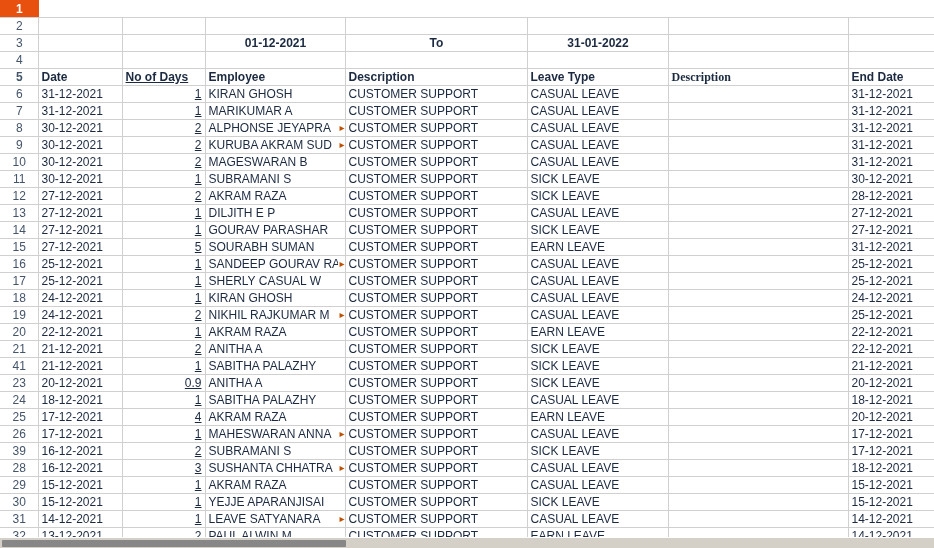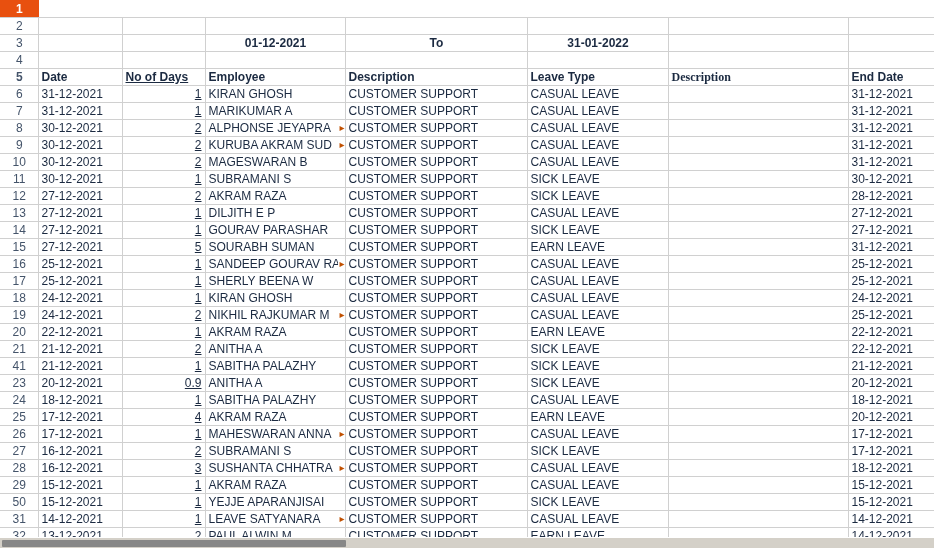--- a/index.html
+++ b/index.html
@@ -558,21 +558,21 @@
           <td class="rowhdr">
             <span class="cell ctr">17</span>
           </td>
           <td class="c-date">
             <span class="cell">25-12-2021</span>
           </td>
           <td class="c-days">
             <span class="cell num">1</span>
           </td>
           <td class="c-emp">
-            <span class="cell">SHERLY BEENA W</span>
+            <span class="cell">SHERLY CASUAL W</span>
           </td>
           <td class="c-dept">
             <span class="cell">CUSTOMER SUPPORT</span>
           </td>
           <td class="c-type">
             <span class="cell">CASUAL LEAVE</span>
           </td>
           <td class="c-desc">
             <span class="cell"></span>
           </td>
@@ -809,21 +809,21 @@
           </td>
           <td class="c-desc">
             <span class="cell"></span>
           </td>
           <td class="c-end">
             <span class="cell">17-12-2021</span>
           </td>
         </tr>
         <tr>
           <td class="rowhdr">
-            <span class="cell ctr">27</span>
+            <span class="cell ctr">39</span>
           </td>
           <td class="c-date">
             <span class="cell">16-12-2021</span>
           </td>
           <td class="c-days">
             <span class="cell num">2</span>
           </td>
           <td class="c-emp">
             <span class="cell">SUBRAMANI S</span>
           </td>
@@ -887,21 +887,21 @@
           </td>
           <td class="c-desc">
             <span class="cell"></span>
           </td>
           <td class="c-end">
             <span class="cell">15-12-2021</span>
           </td>
         </tr>
         <tr>
           <td class="rowhdr">
-            <span class="cell ctr">50</span>
+            <span class="cell ctr">30</span>
           </td>
           <td class="c-date">
             <span class="cell">15-12-2021</span>
           </td>
           <td class="c-days">
             <span class="cell num">1</span>
           </td>
           <td class="c-emp">
             <span class="cell">YEJJE APARANJISAI</span>
           </td>

